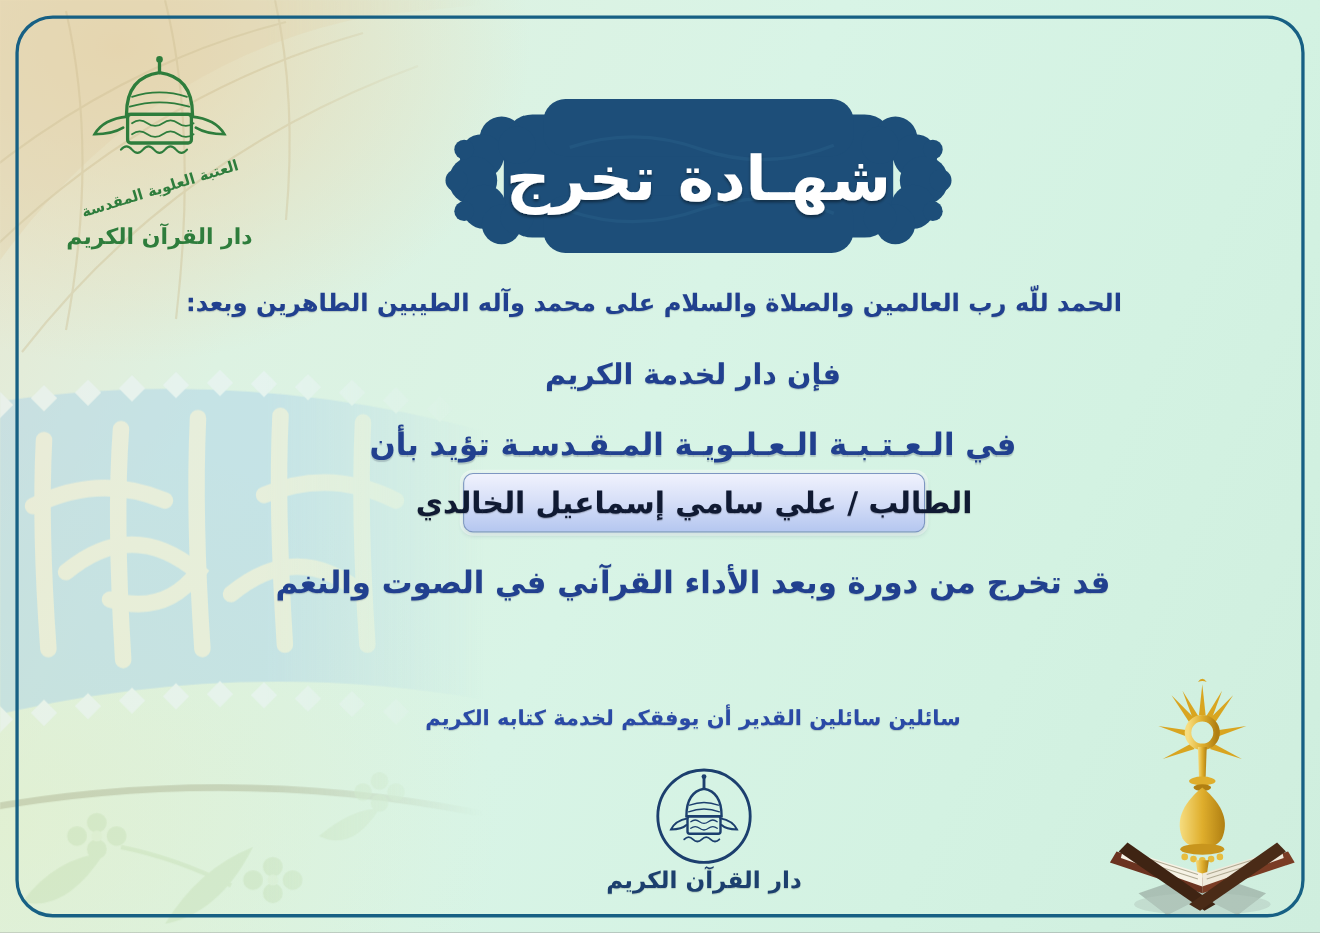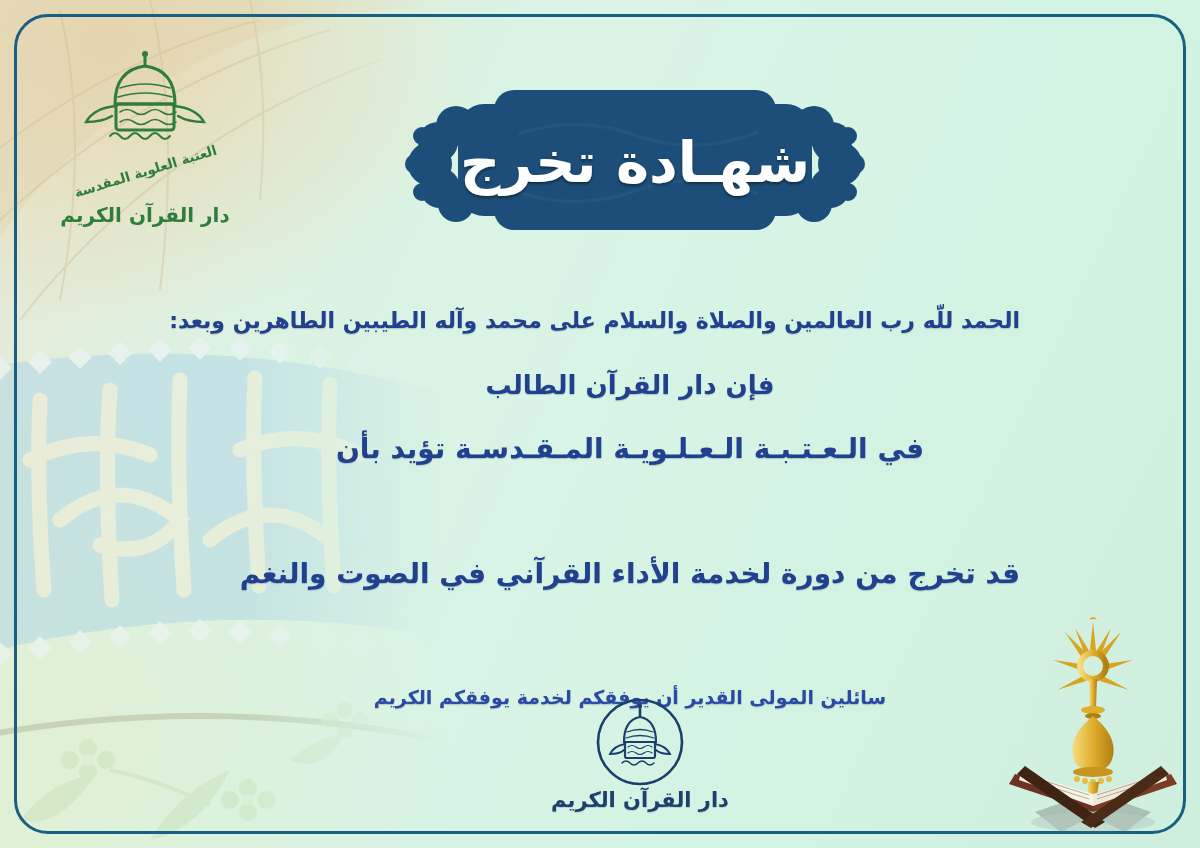--- a/index.html
+++ b/index.html
@@ -15,21 +15,20 @@
   .cert-border{
     position:absolute;left:14px;top:14px;right:14px;bottom:14px;
     border:3px solid #176084;border-radius:34px;pointer-events:none;
   }
   .logo-topleft{position:absolute;left:50px;top:44px;width:190px;height:200px;}
   .banner{position:absolute;left:398px;top:74px;width:474px;height:172px;}
   .txt{
     position:absolute;left:240px;width:780px;text-align:center;direction:rtl;
     color:#21408f;font-weight:bold;text-shadow:0 1px 1px rgba(30,40,70,0.22);
     white-space:nowrap;
-    margin-top:44px;
   }
   .l-hamd{top:264px;font-size:22px;}
   .l-org{top:326px;font-size:26px;}
   .l-shrine{top:388px;font-size:28px;}
   .name-box{
     position:absolute;left:421px;top:430px;width:418px;height:52px;
     border:1px solid #7e96c2;border-radius:9px;
     background:linear-gradient(to bottom,#f0f2fd 0%,#d8e0f8 45%,#b5c7f0 100%);
     box-shadow:0 0 0 3px rgba(255,255,255,0.4),0 2px 5px rgba(40,60,100,0.25);
     display:flex;align-items:center;justify-content:center;
@@ -191,26 +190,29 @@
         <circle cx="450" cy="118" r="9"></circle>
     </g>
     <g stroke="#2a6089" stroke-width="3" fill="none" opacity="0.45">
       <path d="M120,60 Q180,40 240,62 Q300,82 360,58"></path>
       <path d="M120,118 Q180,138 240,116 Q300,96 360,120"></path>
     </g>
     <text class="banner-title" x="237" y="108" text-anchor="middle" font-size="56" font-weight="bold" fill="#ffffff" filter="url(#ts)" style="font-family:'DejaVu Sans',sans-serif" direction="rtl">شهـادة تخرج</text>
   </svg>
 
   <div class="txt l-hamd">الحمد للّه رب العالمين والصلاة والسلام على محمد وآله الطيبين الطاهرين وبعد:</div>
-  <div class="txt l-org">فإن دار القرآن الطالب</div>
+  <div class="txt l-org">فإن دار لخدمة الكريم</div>
   <div class="txt l-shrine">في الـعـتـبـة الـعـلـويـة المـقـدسـة تؤيد بأن</div>
 
-
-  <div class="txt l-course">قد تخرج من دورة لخدمة الأداء القرآني في الصوت والنغم</div>
-  <div class="txt l-prayer">سائلين المولى القدير أن يوفقكم لخدمة يوفقكم الكريم</div>
+  <div class="name-box">
+    <span>الطالب / علي سامي إسماعيل الخالدي</span>
+  </div>
+
+  <div class="txt l-course">قد تخرج من دورة وبعد الأداء القرآني في الصوت والنغم</div>
+  <div class="txt l-prayer">سائلين سائلين القدير أن يوفقكم لخدمة كتابه الكريم</div>
 
   <svg class="emblem-bottom" viewBox="0 0 96 96">
     <g stroke="#1c3f6e" fill="none" stroke-width="2.6" stroke-linecap="round">
       <circle cx="48" cy="48" r="42"></circle>
       <line x1="48" y1="14" x2="48" y2="22"></line>
       <circle cx="48" cy="12" r="2.2" fill="#1c3f6e" stroke="none"></circle>
       <path d="M32,48 Q32,26 48,23 Q64,26 64,48 Z" stroke-width="2.2"></path>
       <path d="M35,38 Q48,33 61,38" stroke-width="1.3"></path>
       <path d="M34,44 Q48,39 62,44" stroke-width="1.3"></path>
       <rect x="33" y="48" width="30" height="16" rx="2" stroke-width="2.2"></rect>

